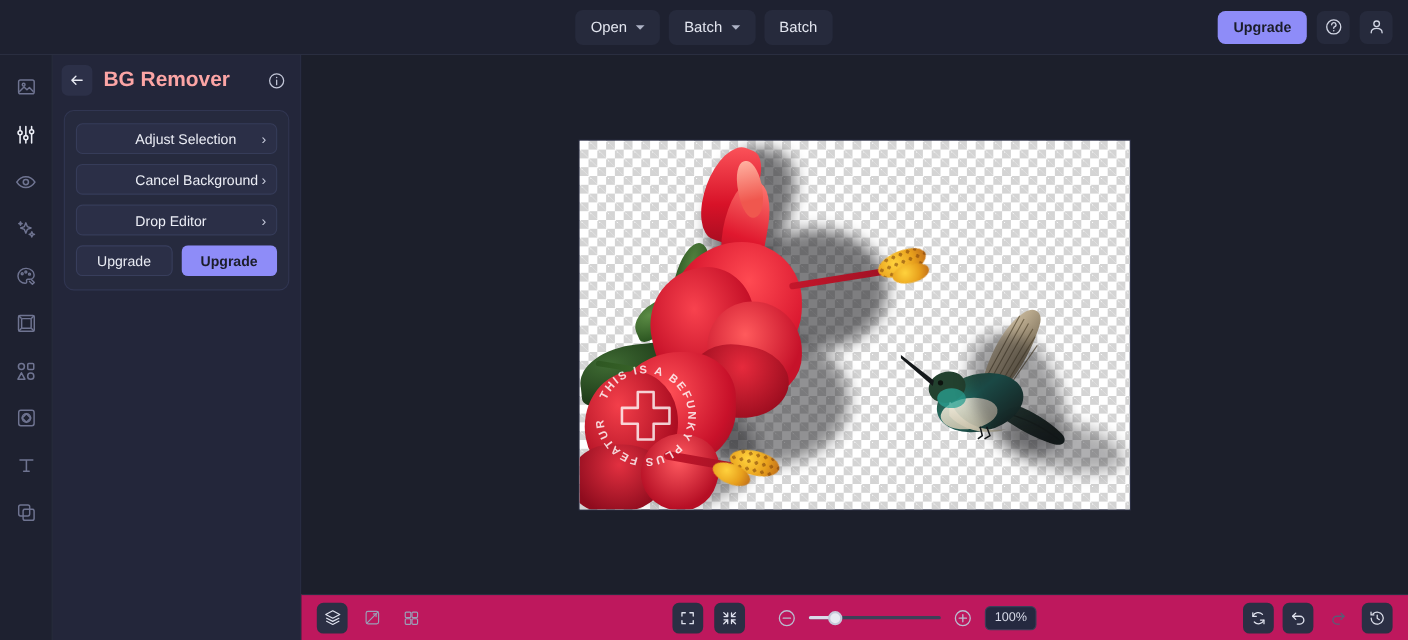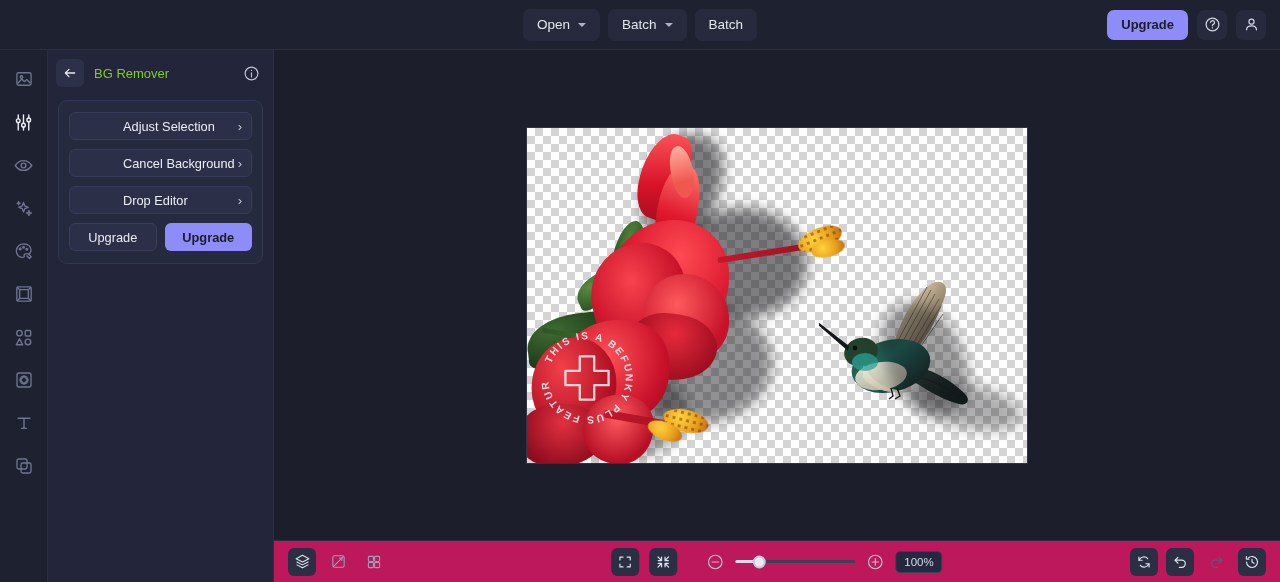--- a/index.html
+++ b/index.html
@@ -94,21 +94,21 @@
   .panel-head {
     height: 46px; display: flex; align-items: center;
     padding: 0 12px 0 8px; gap: 10px;
   }
   .back-btn {
     width: 28px; height: 28px; border-radius: 6px;
     background: #2c3048;
     display: flex; align-items: center; justify-content: center;
     cursor: pointer; color: #e7e9f2;
   }
-  .panel-title { font-size: 13px; font-weight: 400; color: #84cc16; flex: 1; }
+  .panel-title { font-size: 19px; font-weight: 700; color: #fca5a5; flex: 1; }
   .info-btn { width: 20px; height: 20px; cursor: pointer; color: #c3c7d8; display:flex; align-items:center; justify-content:center;}
 
   .panel-card {
     margin: 4px 10px 0 10px;
     background: #262a3e;
     border: 1px solid #313652;
     border-radius: 9px;
     padding: 11px 10px 12px 10px;
   }
   .opt-row {

